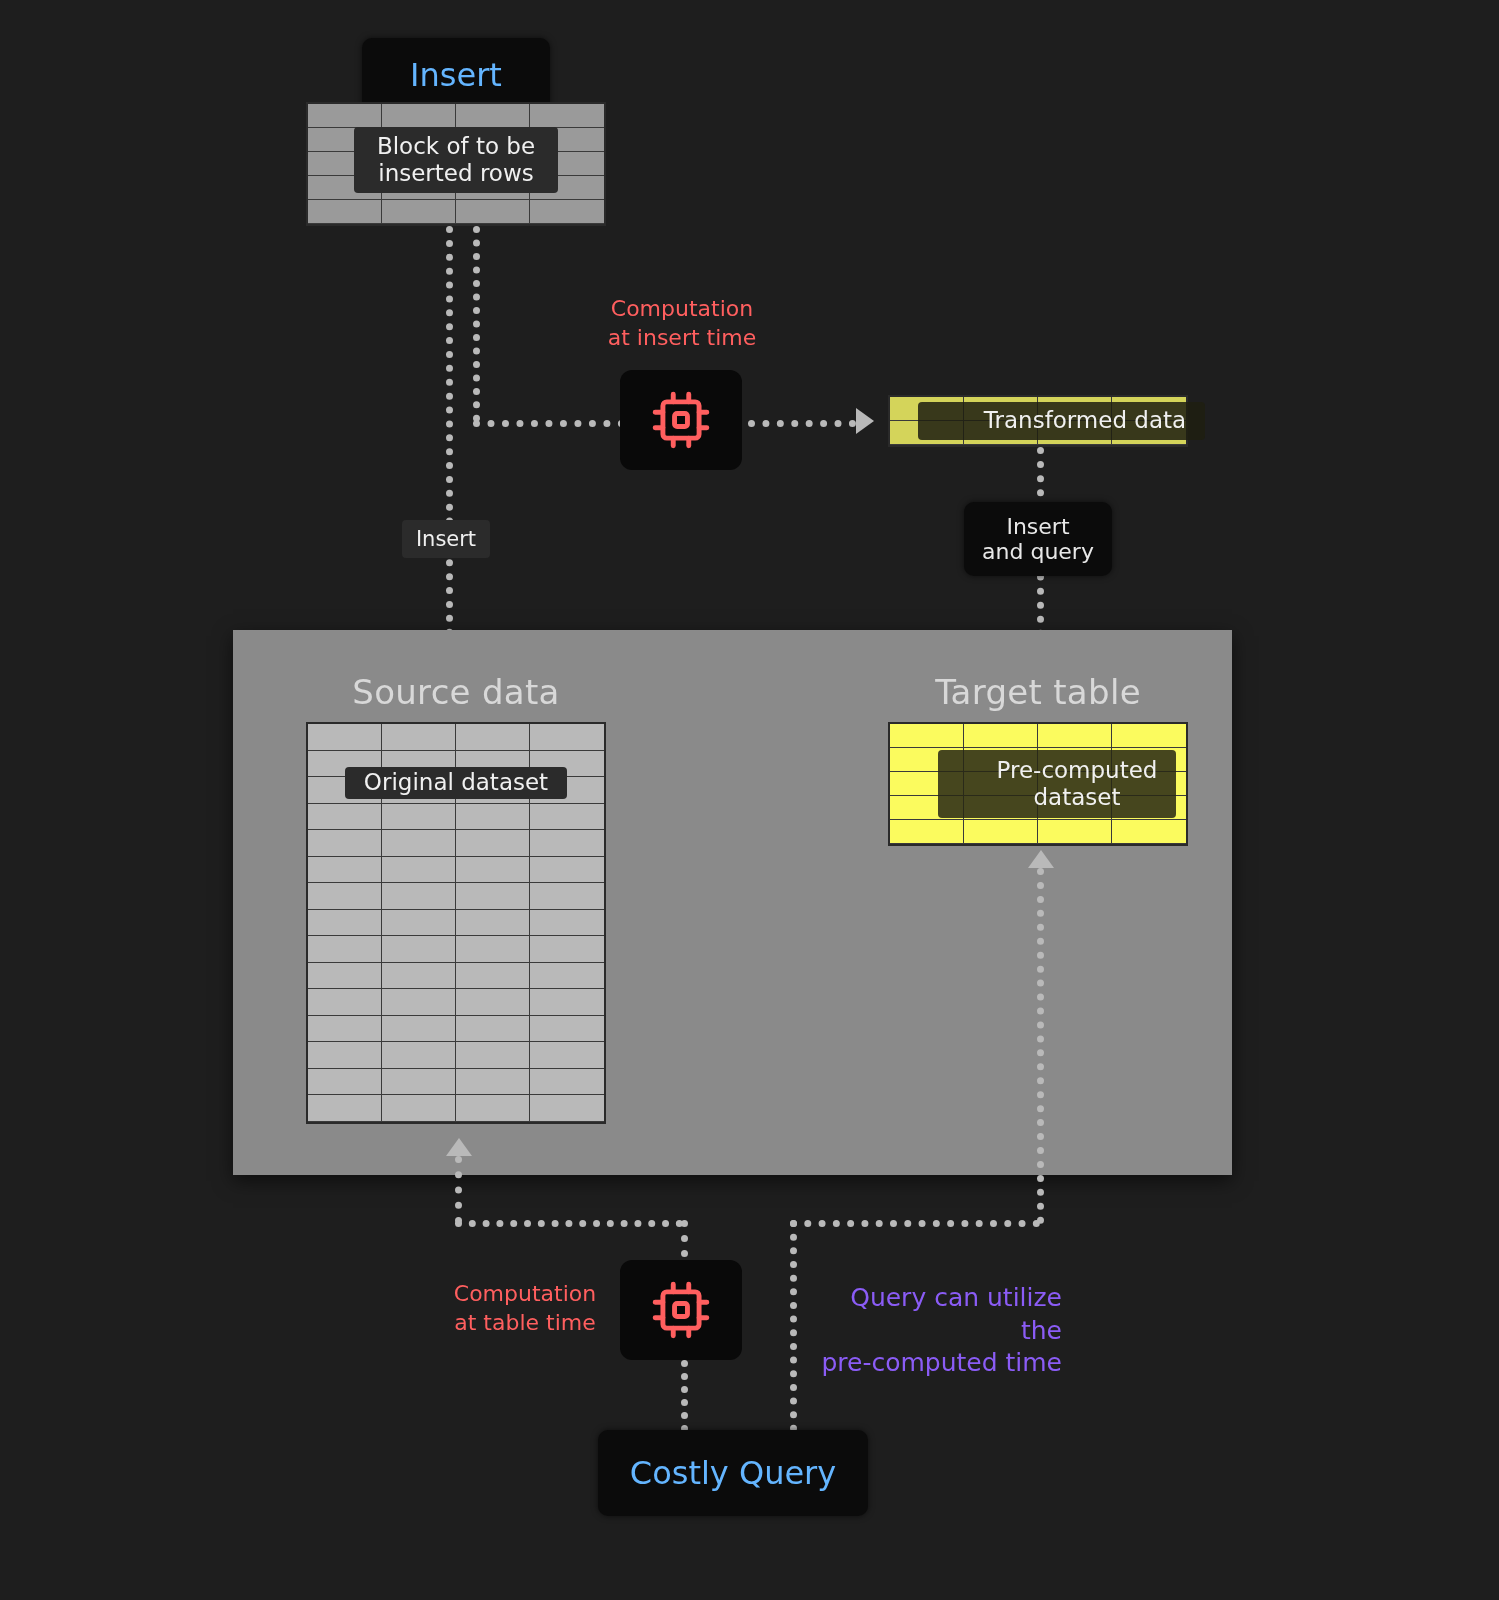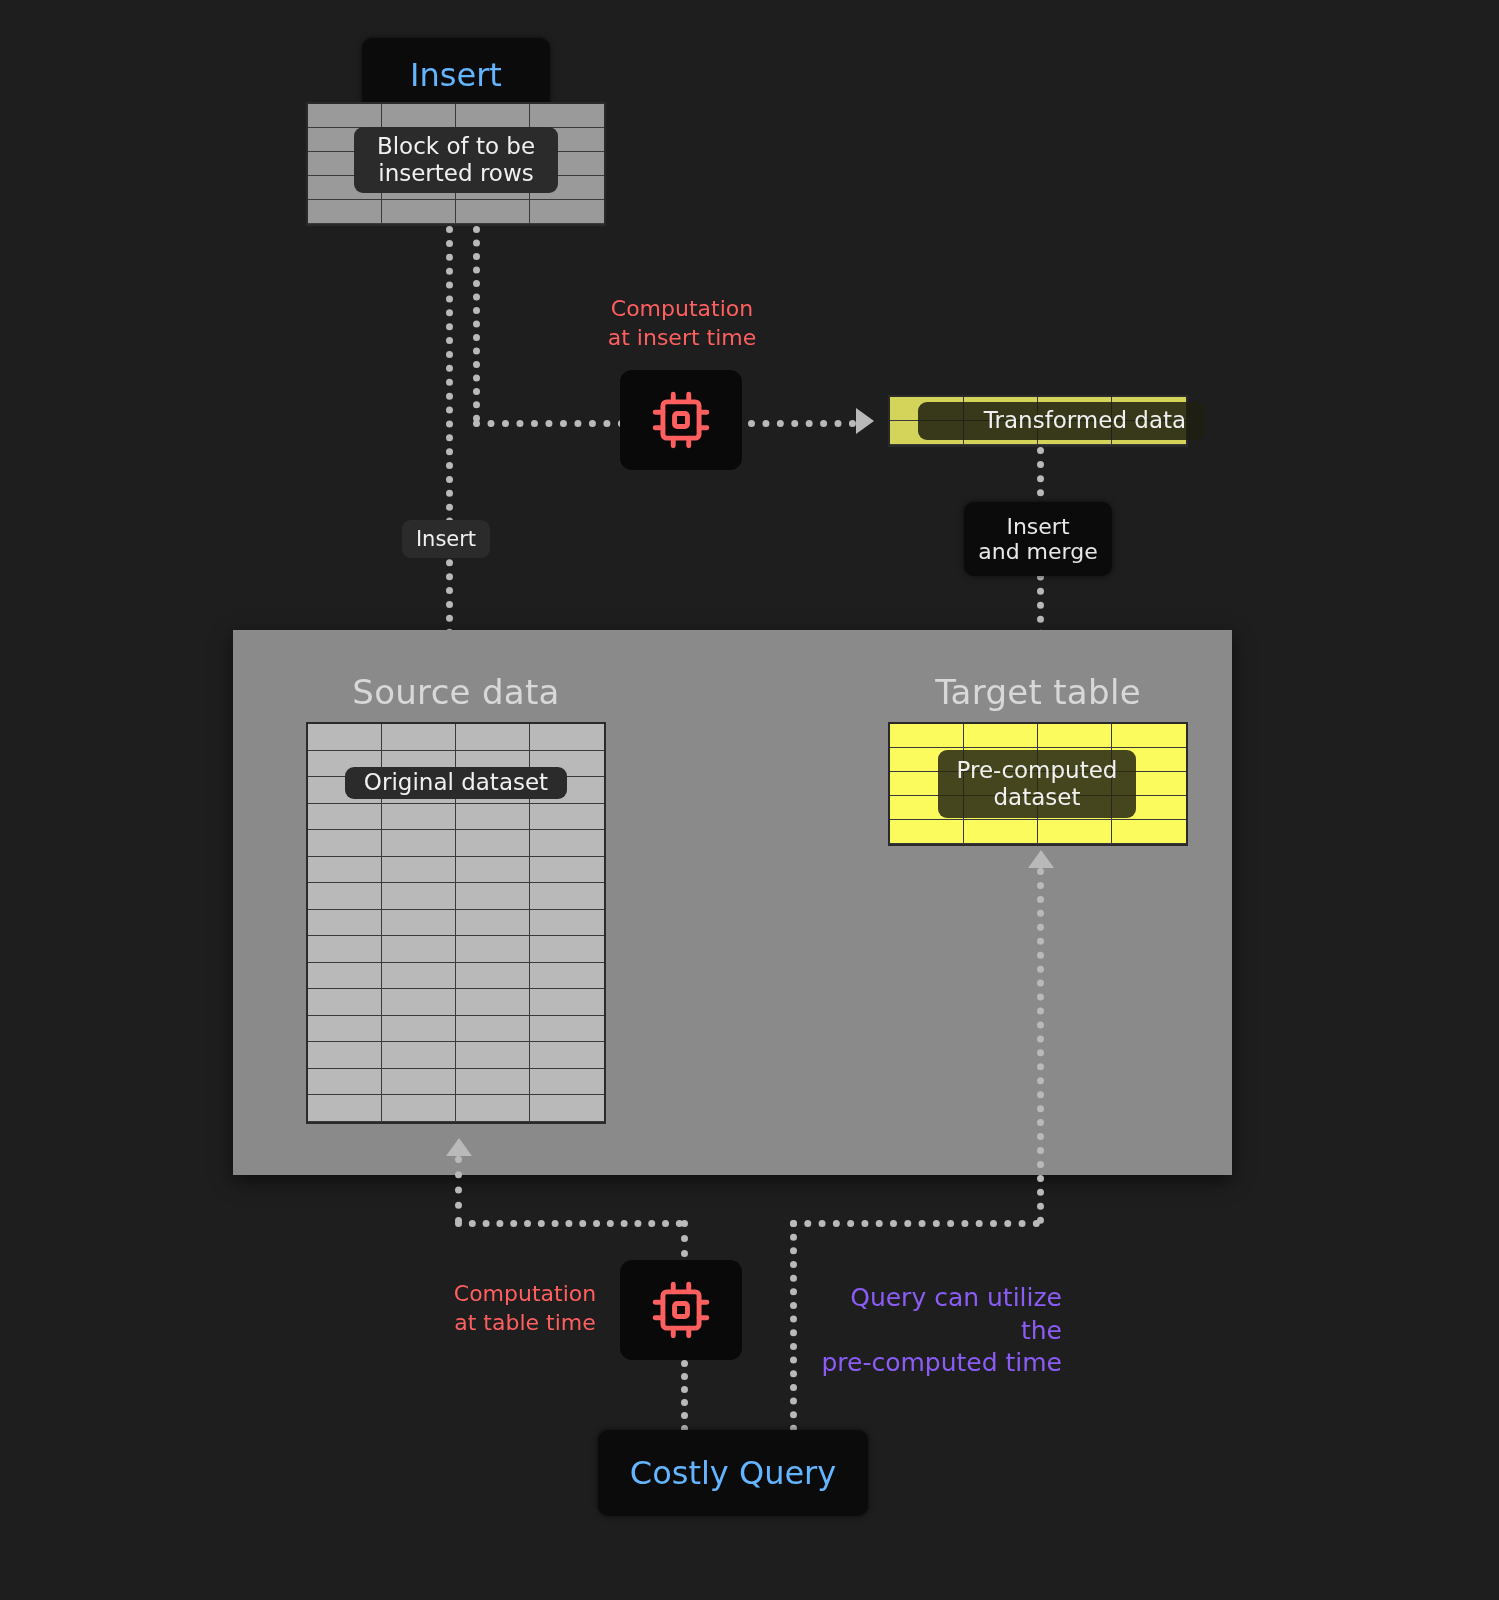--- a/index.html
+++ b/index.html
@@ -52,21 +52,21 @@
   .grid-grey .cell{background:#b9b9b9;}
   .grid-dkgrey .cell{background:#9a9a9a;}
   .grid-yellow .cell{background:#fbfb5e;}
   .grid-olive .cell{background:#d4d45a;}
 
   
   .chip{
     position:absolute;
     background:rgba(20,20,20,.88);
     color:#f0f0f0;
-    border-radius:9px;
+    border-radius:4px;
     display:flex;align-items:center;justify-content:center;
     text-align:center;
     line-height:1.18;
   }
   .chip-dark{background:#2b2b2b;}
   .chip-olive{background:rgba(30,30,16,.86);padding-left:47px;}
 
   
   .dotv{
     position:absolute;
@@ -199,21 +199,21 @@
   </div>
   <div class="chip chip-olive" style="left:918px;top:390px;width:240px;height:38px;font-size:23px;">
     <span>Transformed data</span>
   </div>
 
   <div class="dotv" style="left:1037px;top:435px;height:190px;"></div>
   <div class="arrow-down" style="left:1028px;top:620px;"></div>
 
   <div class="darkbox abs" style="left:964px;top:490px;width:148px;height:74px;font-size:22px;flex-direction:column;">
     <span>Insert</span>
-    <span>and merge</span>
+    <span>and query</span>
   </div>
 
   <div class="panel abs" style="left:233px;top:618px;width:999px;height:545px;"></div>
 
   <div class="panel-title abs" style="left:306px;top:660px;width:300px;">
     <span>Source data</span>
   </div>
 
   <div class="abs" style="left:306px;top:710px;width:300px;height:402px;">
     <div class="grid grid-grey" style="width:300px;height:402px;grid-template-columns:repeat(4,1fr);grid-template-rows:repeat(15,1fr);">
@@ -304,21 +304,21 @@
       <div class="cell"></div>
         <div class="cell"></div>
         <div class="cell"></div>
         <div class="cell"></div>
       <div class="cell"></div>
         <div class="cell"></div>
         <div class="cell"></div>
         <div class="cell"></div>
     </div>
   </div>
-  <div class="chip" style="left:938px;top:738px;width:198px;height:68px;font-size:23px;flex-direction:column;background:rgba(40,40,20,.86);">
+  <div class="chip" style="left:938px;top:738px;width:198px;height:68px;font-size:23px;flex-direction:column;background:rgba(40,40,20,.86);padding-left:40px;">
     <span>Pre-computed</span>
     <span>dataset</span>
   </div>
 
   <div class="arrow-up" style="left:446px;top:1126px;"></div>
   <div class="dotv" style="left:455px;top:1144px;height:68px;"></div>
   <div class="doth" style="left:455px;top:1208px;width:228px;"></div>
   <div class="dotv" style="left:681px;top:1208px;height:52px;"></div>
 
   <div class="arrow-up" style="left:1028px;top:838px;"></div>

